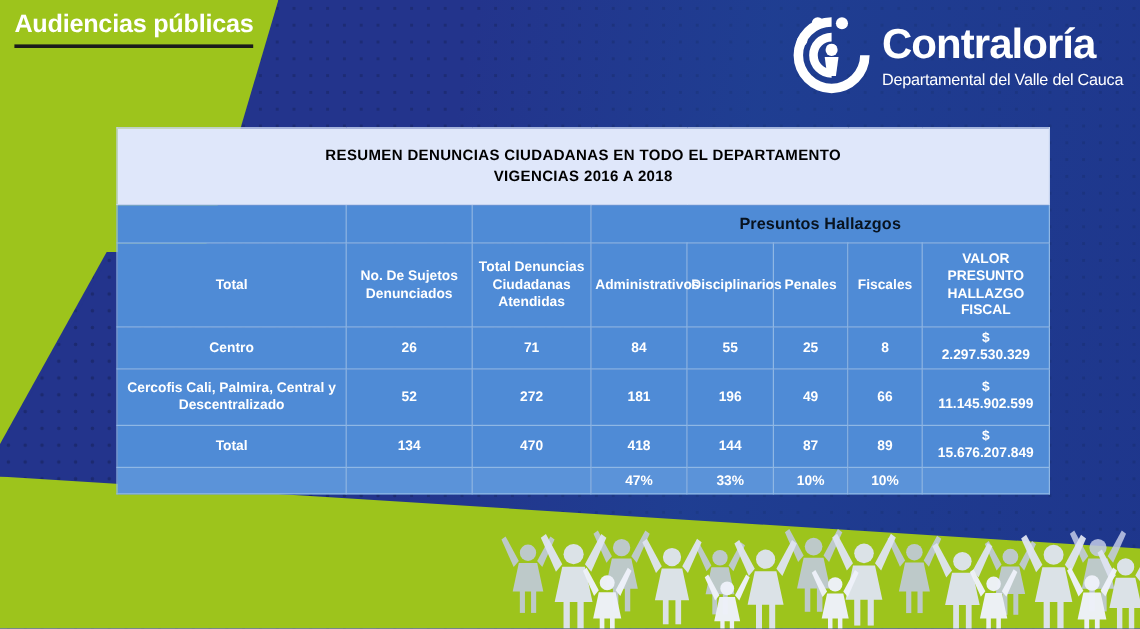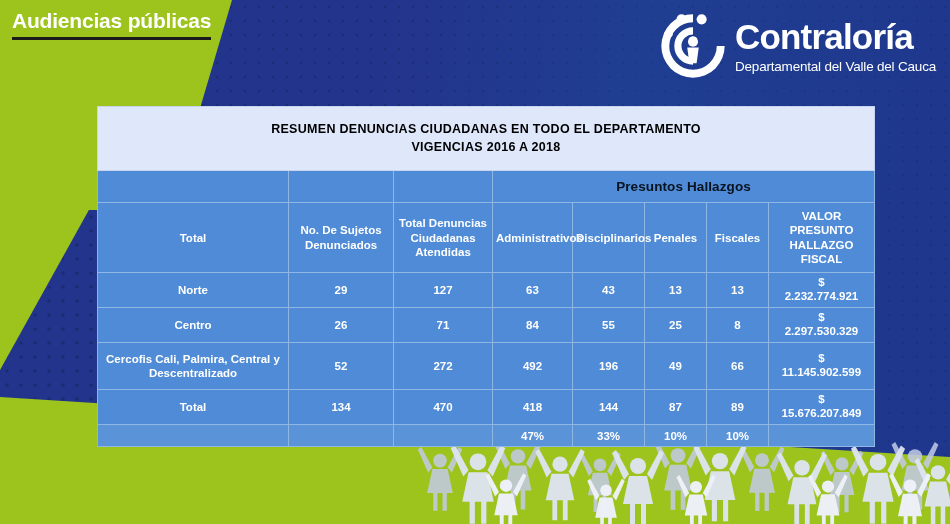--- a/index.html
+++ b/index.html
@@ -277,53 +277,40 @@
           <th class="head-cell">Total</th>
           <th class="head-cell">No. De Sujetos Denunciados</th>
           <th class="head-cell">Total Denuncias Ciudadanas Atendidas</th>
           <th class="head-cell">Administrativos</th>
           <th class="head-cell">Disciplinarios</th>
           <th class="head-cell">Penales</th>
           <th class="head-cell">Fiscales</th>
           <th class="head-cell">VALOR PRESUNTO HALLAZGO FISCAL</th>
         </tr>
 
-        <tr>
-          <td class="data-cell">Norte</td>
-          <td class="data-cell">29</td>
-          <td class="data-cell">127</td>
-          <td class="data-cell">63</td>
-          <td class="data-cell">43</td>
-          <td class="data-cell">13</td>
-          <td class="data-cell">13</td>
-          <td class="data-cell money">
-            <div>$</div>
-            <div>2.232.774.921</div>
-          </td>
-        </tr>
 
         <tr>
           <td class="data-cell">Centro</td>
           <td class="data-cell">26</td>
           <td class="data-cell">71</td>
           <td class="data-cell">84</td>
           <td class="data-cell">55</td>
           <td class="data-cell">25</td>
           <td class="data-cell">8</td>
           <td class="data-cell money">
             <div>$</div>
             <div>2.297.530.329</div>
           </td>
         </tr>
 
         <tr class="tall-row">
           <td class="data-cell">Cercofis Cali,  Palmira,  Central y Descentralizado</td>
           <td class="data-cell">52</td>
           <td class="data-cell">272</td>
-          <td class="data-cell">492</td>
+          <td class="data-cell">181</td>
           <td class="data-cell">196</td>
           <td class="data-cell">49</td>
           <td class="data-cell">66</td>
           <td class="data-cell money">
             <div>$</div>
             <div>11.145.902.599</div>
           </td>
         </tr>
 
         <tr>

